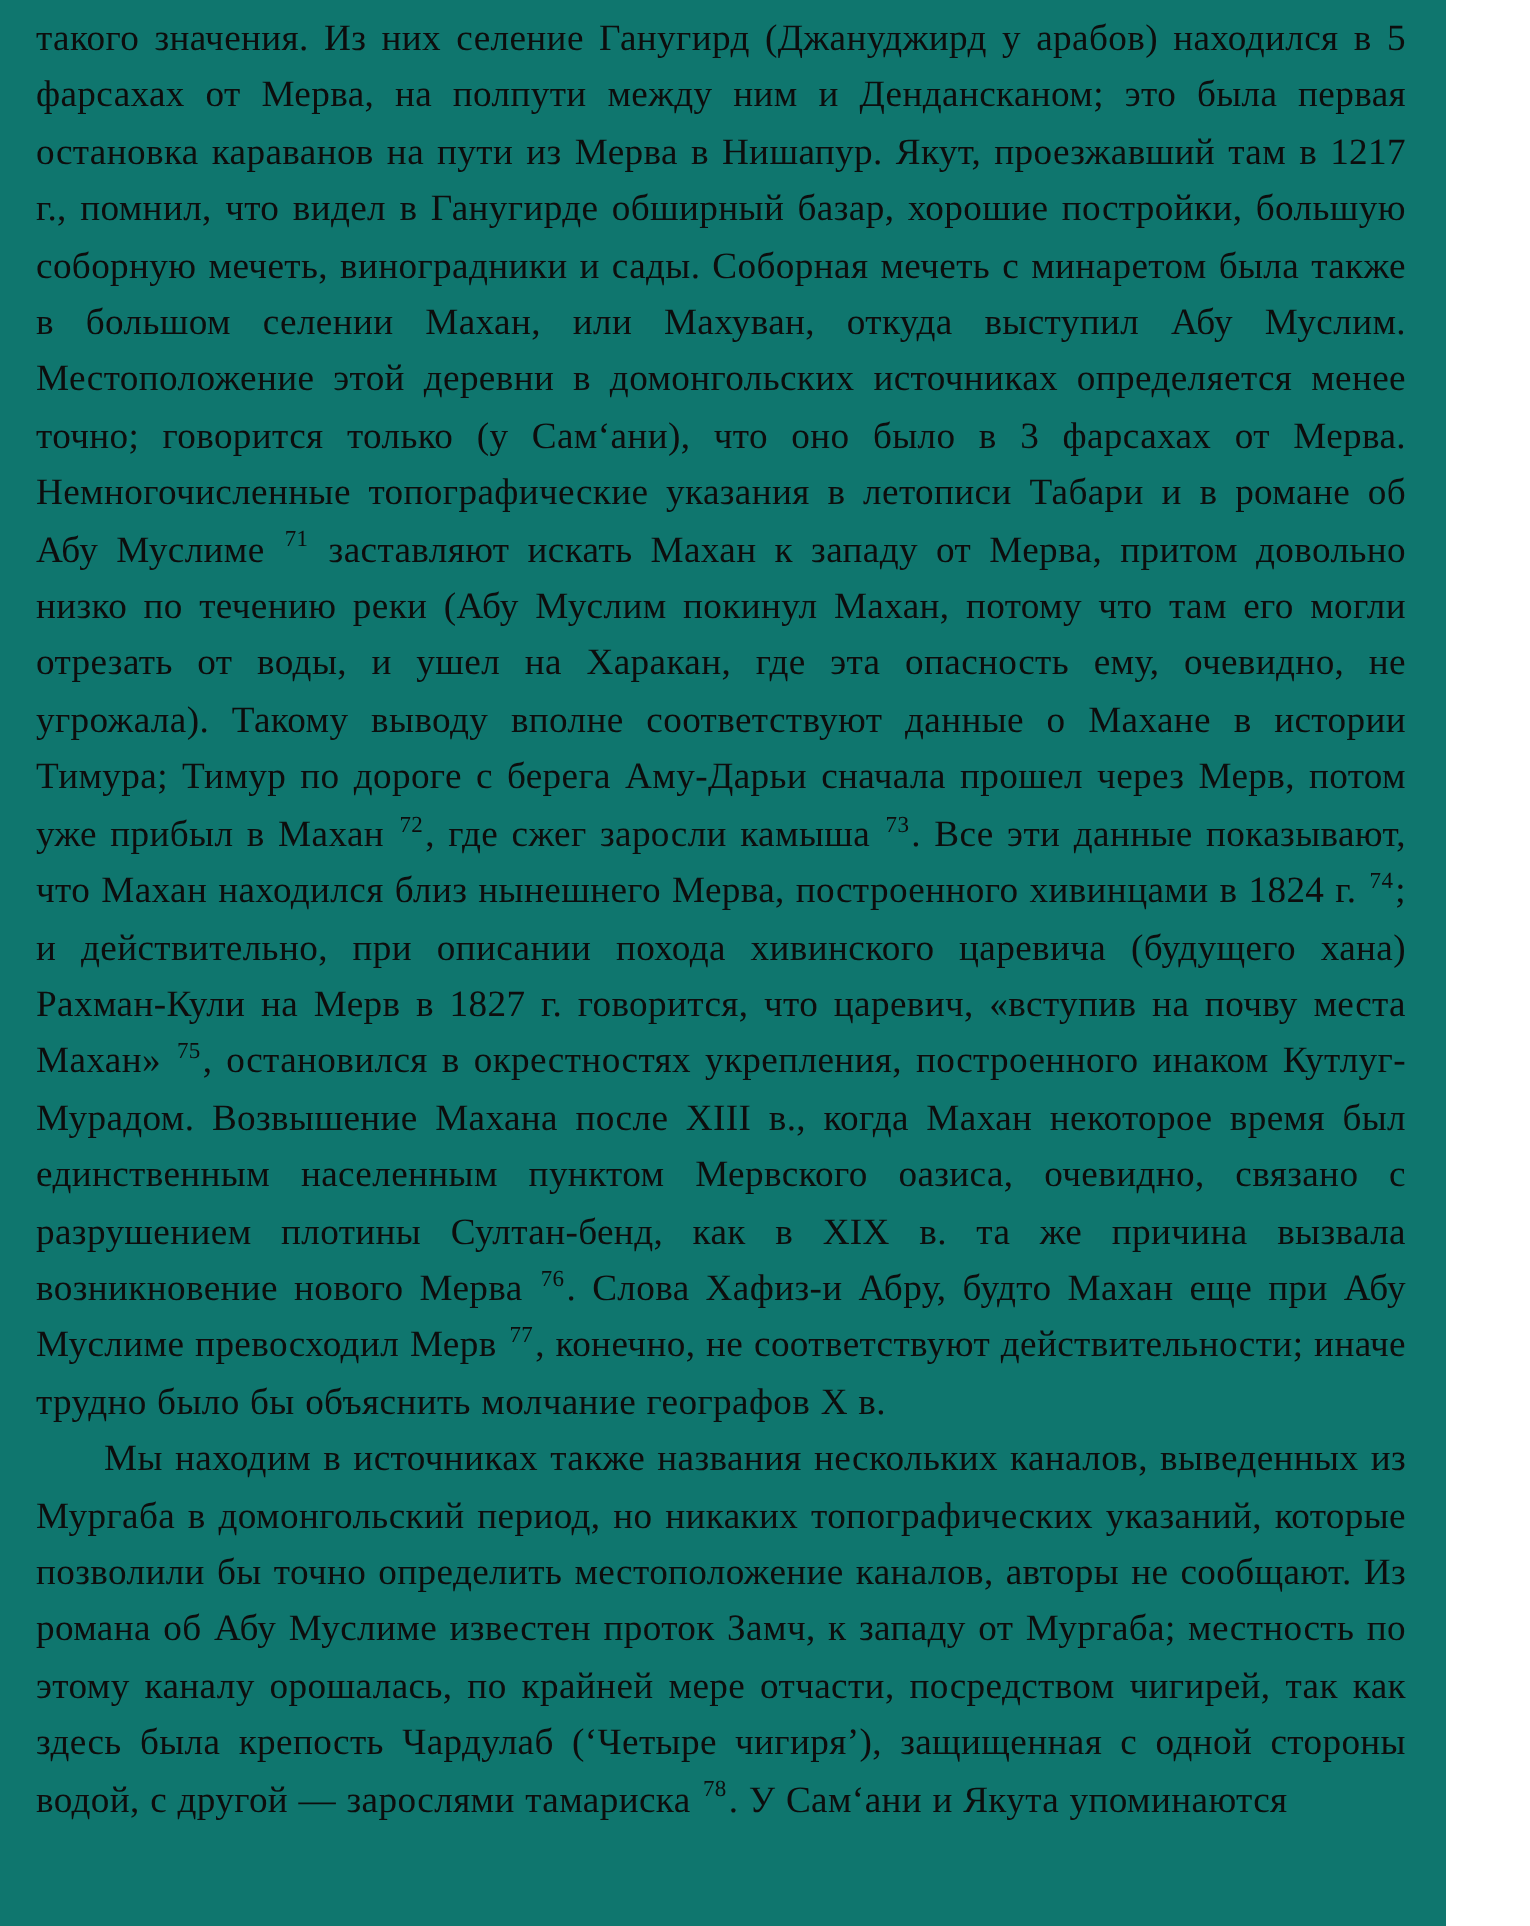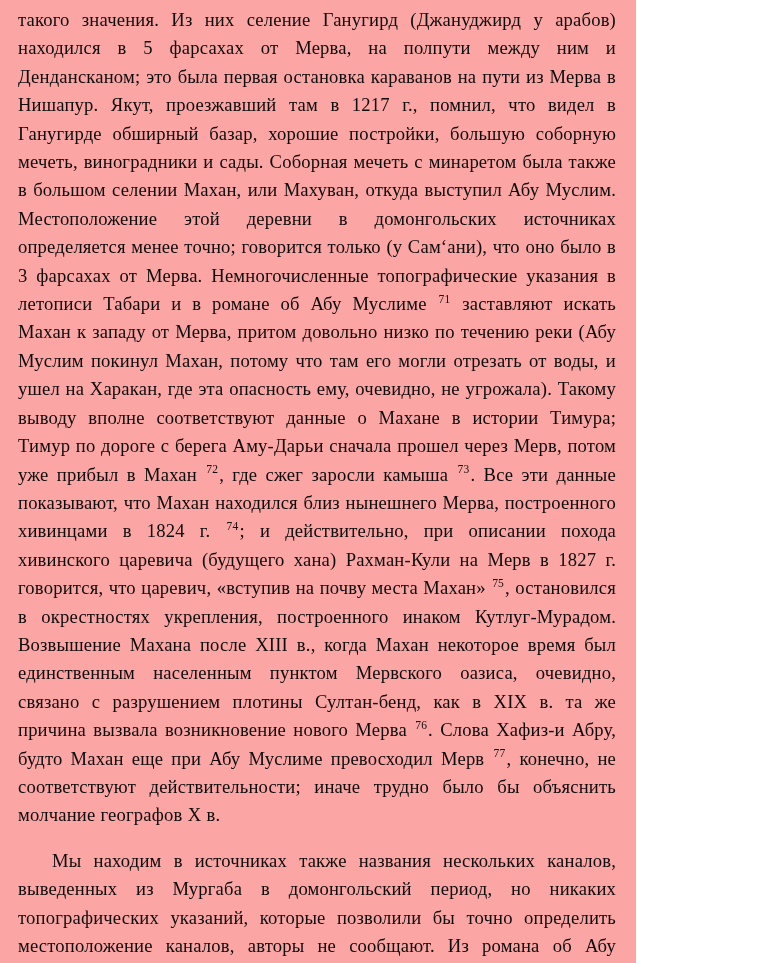--- a/index.html
+++ b/index.html
@@ -8,41 +8,41 @@
     background: #ffffff;
   }
   body {
     width: 765px;
     height: 963px;
     font-family: "Liberation Serif", "DejaVu Serif", serif;
     color: #0d0d0d;
     overflow: hidden;
   }
   .page {
-    width: 636px;
+    width: 723px;
     height: 963px;
     position: relative;
     box-sizing: border-box;
     padding: 6px 20px 0 18px;
-    background: #fca5a5;
+    background: #0f766e;
   }
   .doc-body {
     font-size: 18.6px;
     line-height: 28.4px;
     text-align: justify;
     text-justify: inter-word;
     letter-spacing: 0.01em;
     word-spacing: 0.02em;
   }
   p.para {
     margin: 0;
     text-indent: 0;
   }
   p.para + p.para {
-    margin-top: 17px;
+    margin-top: 0;
   }
   p.indent {
     text-indent: 34px;
   }
   sup.fn {
     font-size: 11.5px;
     vertical-align: super;
     line-height: 0;
     padding-left: 1px;
     padding-right: 1px;

